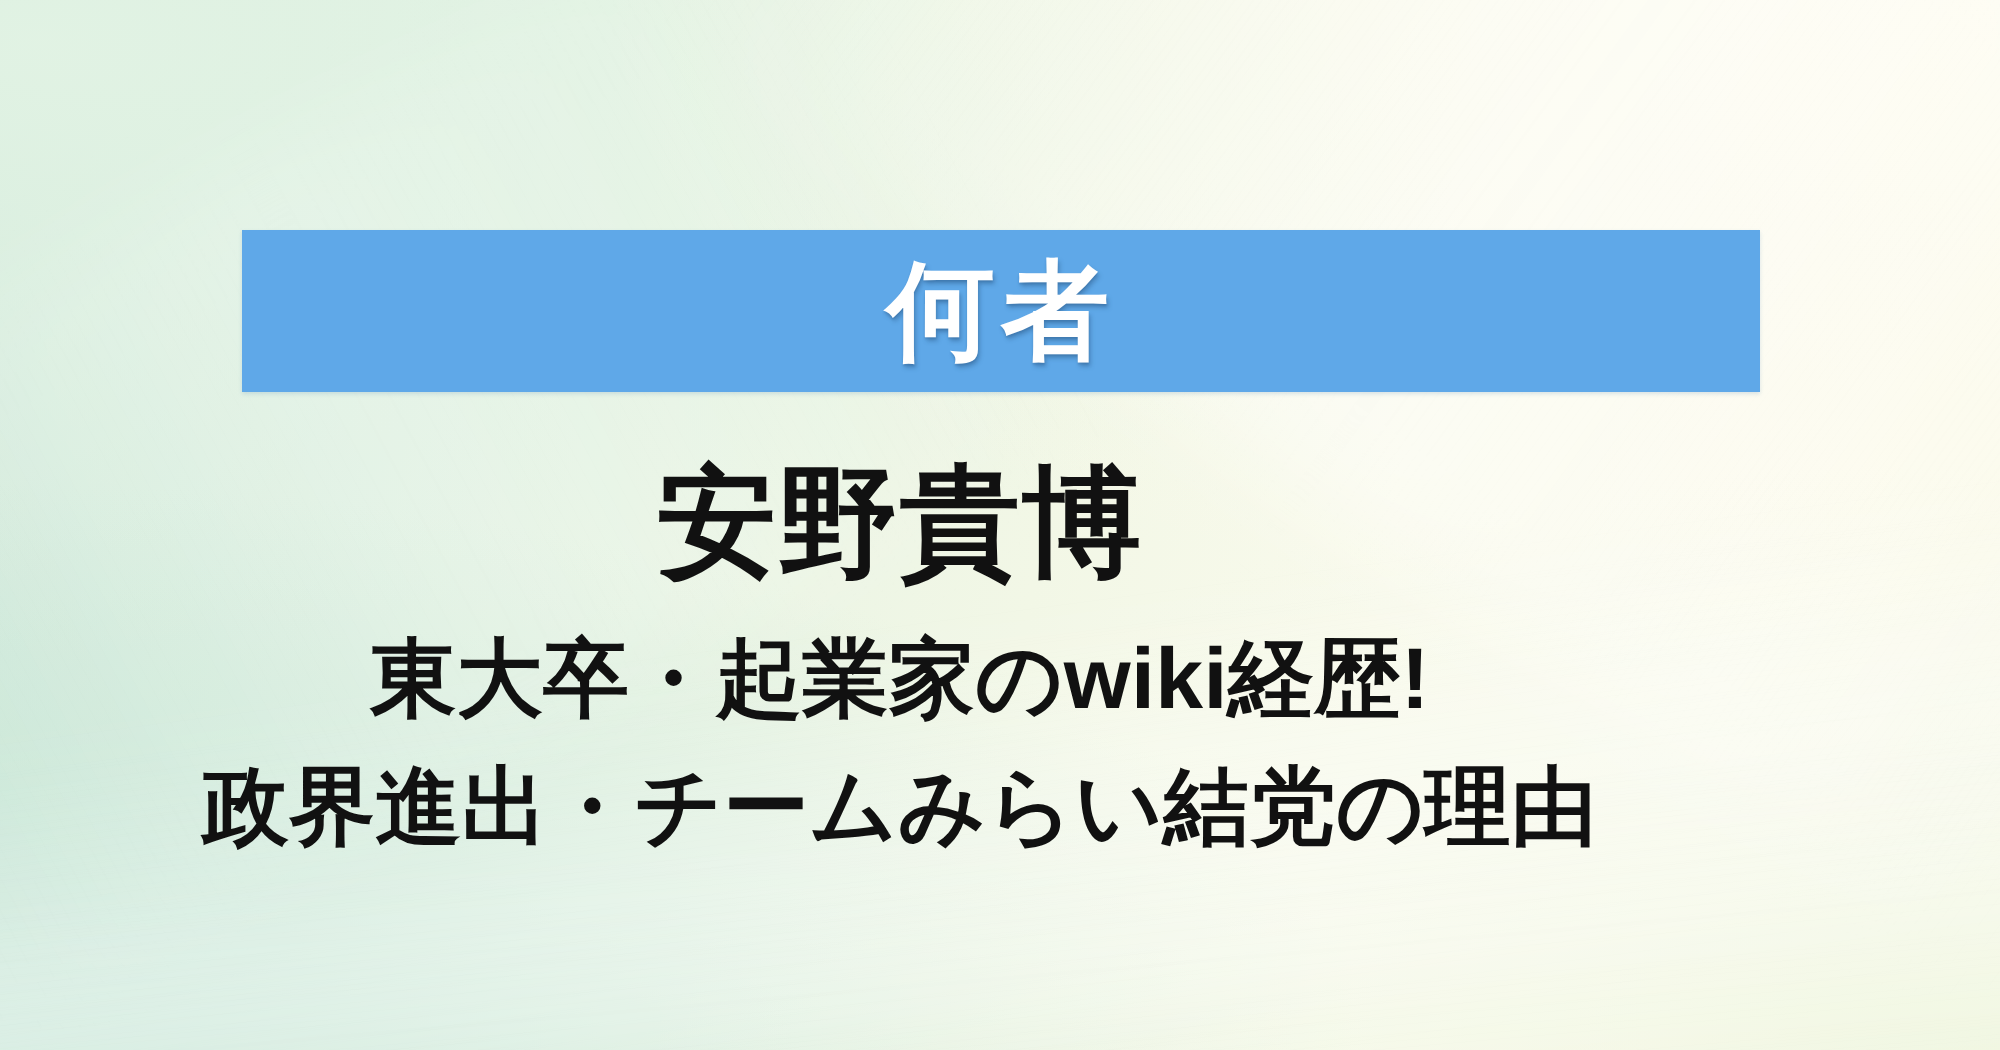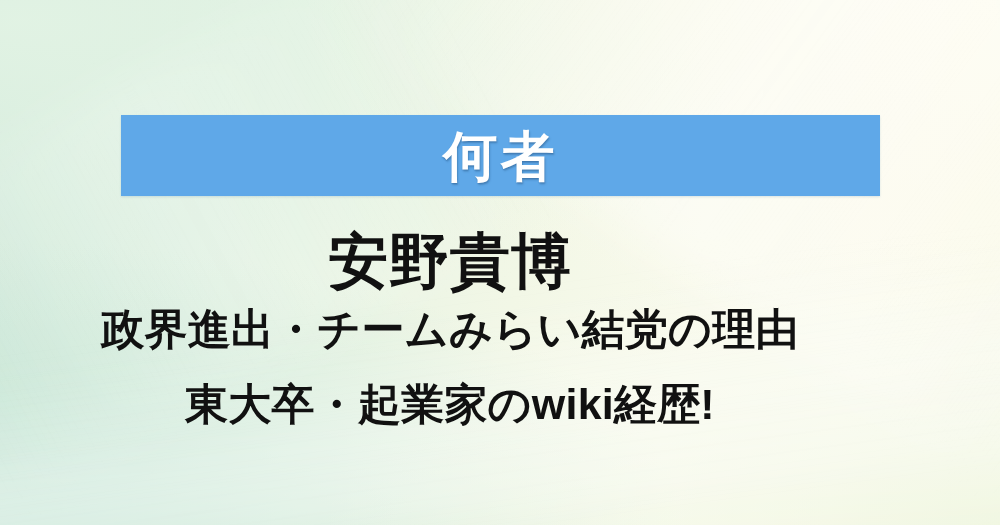--- a/index.html
+++ b/index.html
@@ -203,18 +203,18 @@
   <div class="bg-streak-d"></div>
 
   <div class="content">
 
     <div class="banner">
       <span class="banner-label">何者</span>
     </div>
 
     <div class="headline">
       <p class="headline-main">安野貴博</p>
+      <p class="headline-sub line-1">東大卒・起業家のwiki経歴!</p>
       <p class="headline-sub line-2">政界進出・チームみらい結党の理由</p>
-      <p class="headline-sub line-1">東大卒・起業家のwiki経歴!</p>
     </div>
 
   </div>
 </div>
 
 </body></html>

